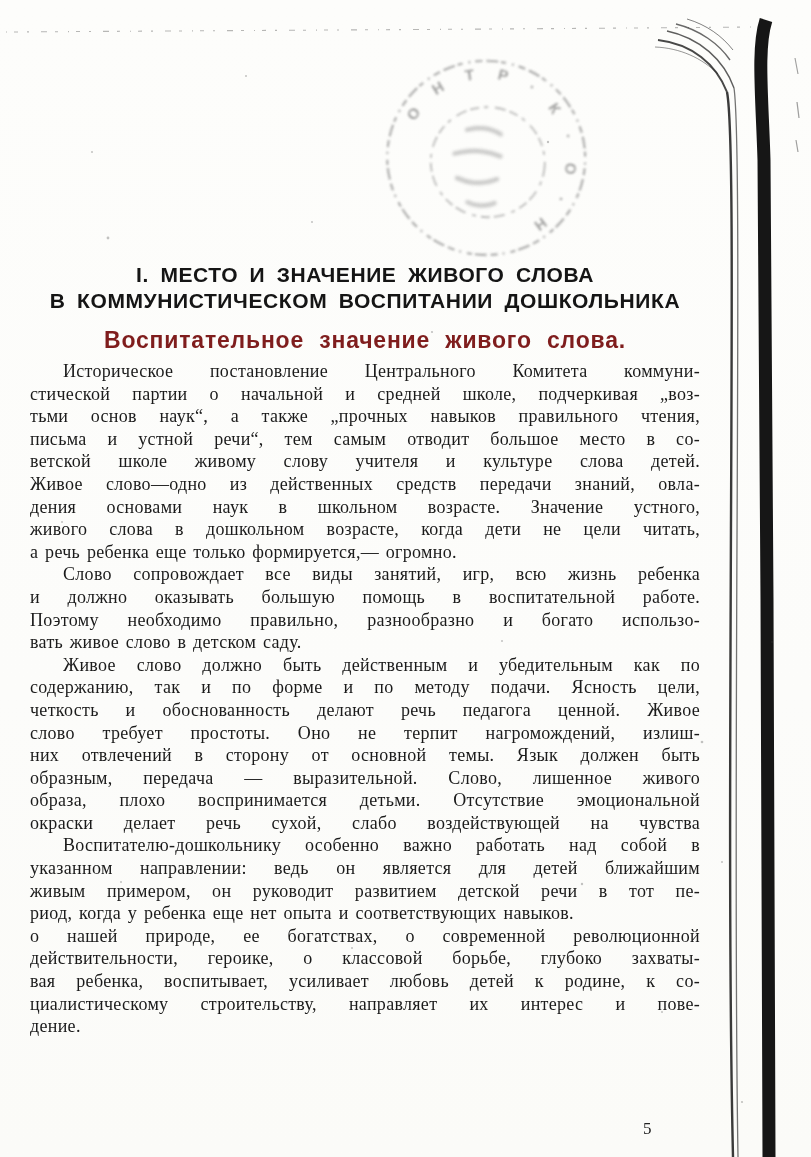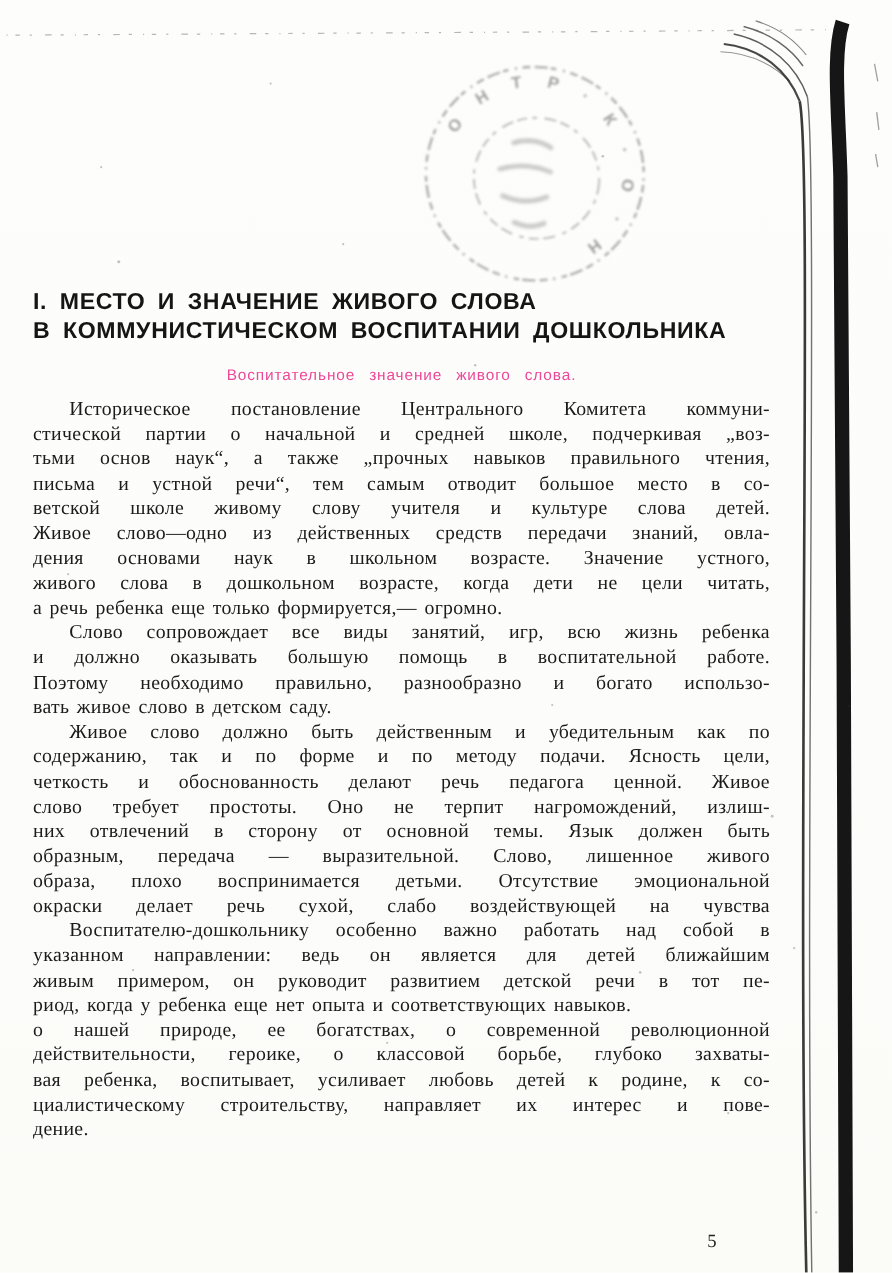--- a/index.html
+++ b/index.html
@@ -10,27 +10,27 @@
     color:#1b1b1b;
   }
   .paper {
     position:absolute; inset:0;
     background:linear-gradient(180deg,#fdfdfb 0%,#fcfcfa 60%,#fbfbf8 100%);
   }
   
   .content { position:absolute; left:30px; top:262px; width:670px; }
   .title {
     margin:0; font-family:"Liberation Sans", sans-serif; font-weight:700;
-    font-size:21px; line-height:26px; 
+    font-size:21px; line-height:26px; text-align:center;
     letter-spacing:0.6px; word-spacing:5px; color:#151515;
   }
   .subtitle {
-    margin:14px 0 0 0; font-family:"Liberation Sans", sans-serif; font-weight:400;
-    font-size:14px; line-height:24px; text-align:center;
-    letter-spacing:0.8px; word-spacing:8px; color:#ec4899;
+    margin:14px 0 0 0; font-family:"Liberation Sans", sans-serif; font-weight:700;
+    font-size:23px; line-height:24px; text-align:center;
+    letter-spacing:0.8px; word-spacing:8px; color:#7f1d1d;
   }
   .body-text { margin-top:8px; font-size:18px; }
   .para { margin:0; }
   .para .ln {
     line-height:22.6px; text-align:justify; text-align-last:justify;
     letter-spacing:0.3px; word-spacing:2px; white-space:nowrap; white-space:normal;
   }
   .para .ln.first { text-indent:33px; }
   .para .ln.last { text-align-last:left; }
   .page-number {

